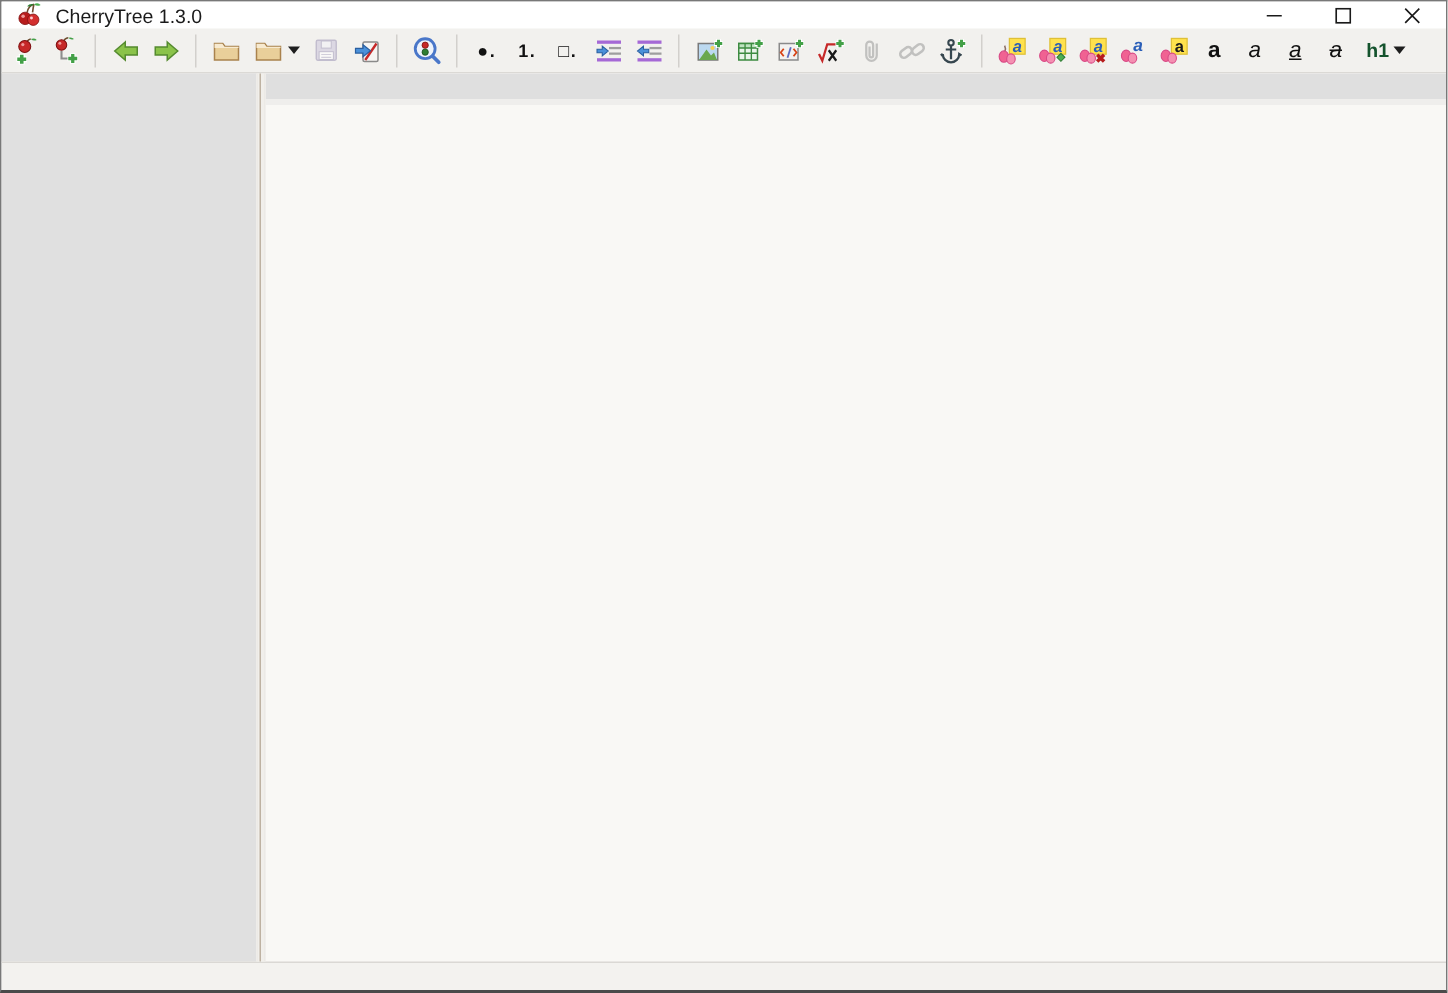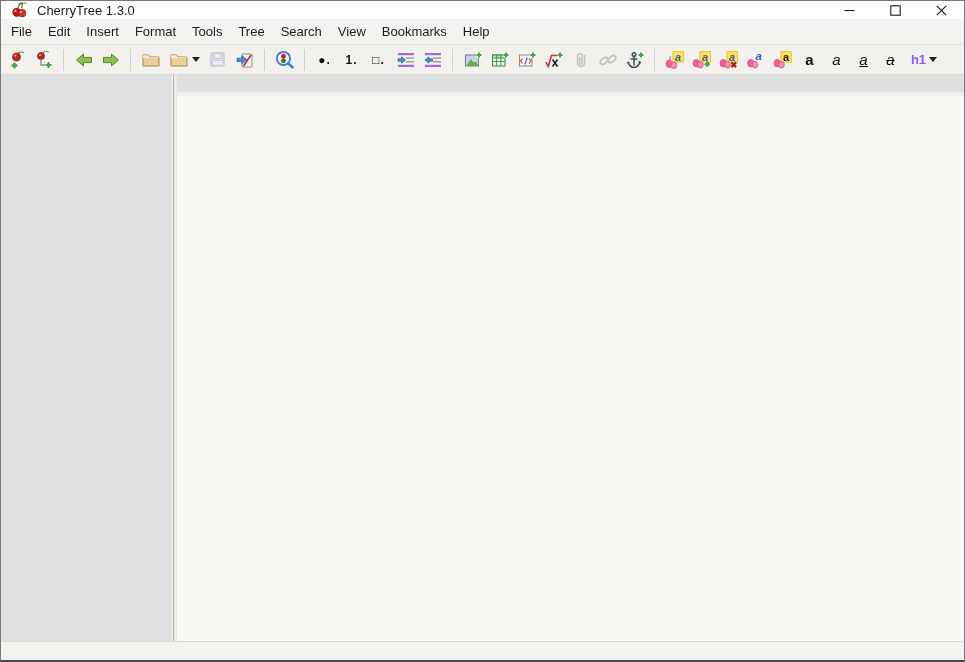--- a/index.html
+++ b/index.html
@@ -28,21 +28,21 @@
   .tb-btn.wide{width:40px;gap:3px;}
   .tb-sep{width:1px;height:22px;background:#d2d0cc;margin:0 6px;flex:0 0 auto;}
   .tb-glyph{font-size:13px;color:#111;line-height:1;}
   .glyph-bullet{font-size:12px;font-weight:bold;letter-spacing:1px;}
   .glyph-num{font-size:12px;font-weight:bold;letter-spacing:1px;}
   .glyph-todo{font-size:12px;font-weight:bold;letter-spacing:1px;}
   .glyph-bold{font-size:15px;font-weight:bold;}
   .glyph-italic{font-size:15px;font-style:italic;}
   .glyph-underline{font-size:15px;font-style:italic;text-decoration:underline;}
   .glyph-strike{font-size:15px;font-style:italic;text-decoration:line-through;}
-  .glyph-h1{font-size:13px;font-weight:bold;color:#8b5cf6;}
+  .glyph-h1{font-size:13px;font-weight:bold;color:#14532d;}
   .caret{width:0;height:0;border-left:4.5px solid transparent;border-right:4.5px solid transparent;border-top:5.5px solid #1e1e1e;}
   .disabled{opacity:.55;filter:grayscale(35%);}
   
   .body{flex:1 1 auto;display:flex;min-height:0;}
   .tree-panel{width:170px;background:#e0e0e0;flex:0 0 auto;}
   .splitter{width:6px;flex:0 0 auto;background:#f1efeb;border-left:1px solid #eceae6;border-right:1px solid #eceae6;position:relative;}
   .splitter::after{content:"";position:absolute;left:1px;top:0;bottom:0;width:1px;background:#beb2a2;}
   .editor{flex:1 1 auto;display:flex;flex-direction:column;min-width:0;background:#f9f8f5;}
   .editor-header{height:17px;background:#dfdfdf;flex:0 0 auto;}
   .editor-subheader{height:4px;background:#efeeec;flex:0 0 auto;}
@@ -81,32 +81,20 @@
           </svg>
       </button>
       <button class="win-btn">
         <svg width="11" height="11" viewBox="0 0 11 11">
             <path d="M0.8 0.8 L10.2 10.2 M10.2 0.8 L0.8 10.2" stroke="#1a1a1a" stroke-width="1.1"></path>
           </svg>
       </button>
     </div>
   </div>
 
-  <div class="menubar">
-    <span class="menu-item">File</span>
-    <span class="menu-item">Edit</span>
-    <span class="menu-item">Insert</span>
-    <span class="menu-item">Format</span>
-    <span class="menu-item">Tools</span>
-    <span class="menu-item">Tree</span>
-    <span class="menu-item">Search</span>
-    <span class="menu-item">View</span>
-    <span class="menu-item">Bookmarks</span>
-    <span class="menu-item">Help</span>
-  </div>
 
   <div class="toolbar">
 
     <button class="tb-btn">
       <svg width="20" height="20" viewBox="0 0 20 20">
         <path d="M10 6 Q11 2.5 13.5 2" fill="none" stroke="#6d4c2f" stroke-width="1.1"></path>
         <path d="M13.5 2 q2.5 -1 4 .6 q-2 1.2 -4 -.6" fill="#43a047"></path>
         <circle cx="9.5" cy="7" r="4" fill="#c62828" stroke="#7f1010" stroke-width=".7"></circle>
         <circle cx="8.2" cy="5.7" r="1.1" fill="#ef9a9a"></circle>
         <path d="M7.5 12 v7 M4 15.5 h7" stroke="#ffffff" stroke-width="4"></path>

